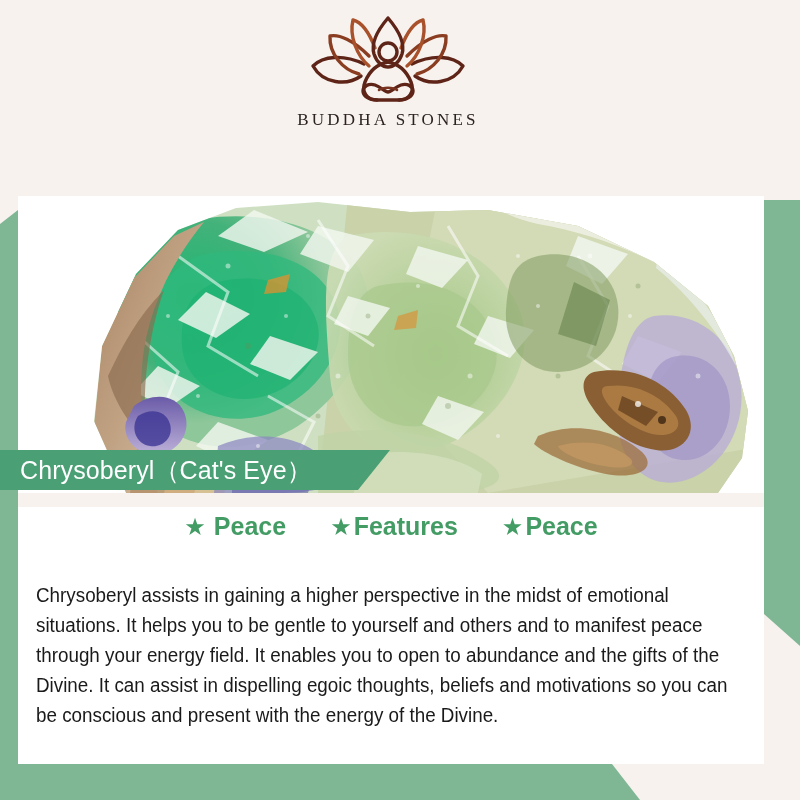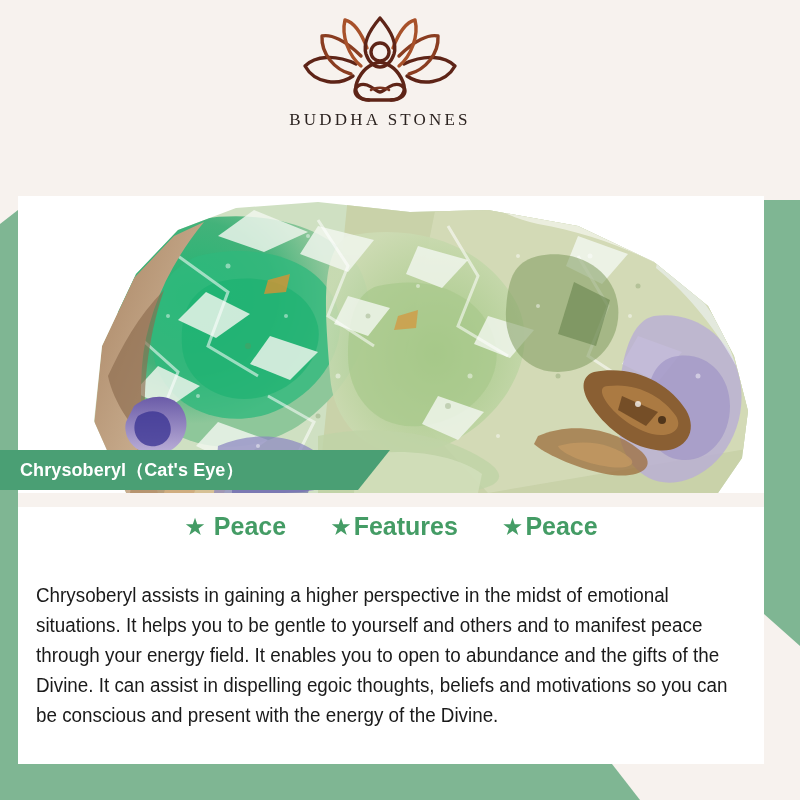--- a/index.html
+++ b/index.html
@@ -63,21 +63,21 @@
   
   .header {
     position: absolute;
     left: 0; top: 0;
     width: 800px;
     height: 200px;
     background: #f7f2ee;
   }
   .logo-wrap {
     position: absolute;
-    left: 0; top: 14px;
+    left: 8px; top: 14px;
     width: 704px;
     text-align: center;
     padding-left: 28px;
   }
   .logo-mark {
     display: block;
     margin: 0 auto;
   }
   .logo-word {
     display: block;
@@ -138,22 +138,22 @@
     top: 450px;
     height: 40px;
     width: 390px;
     background: #4a9f74;
     clip-path: polygon(0 0, 390px 0, 358px 40px, 0 40px);
     display: flex;
     align-items: center;
   }
   .name-text {
     color: #ffffff;
-    font-size: 18px;
-    font-weight: 700;
+    font-size: 25px;
+    font-weight: 400;
     padding-left: 20px;
     letter-spacing: 0.1px;
     white-space: nowrap;
   }
 
   
   .benefits {
     position: absolute;
     left: 18px;
     top: 512px;

